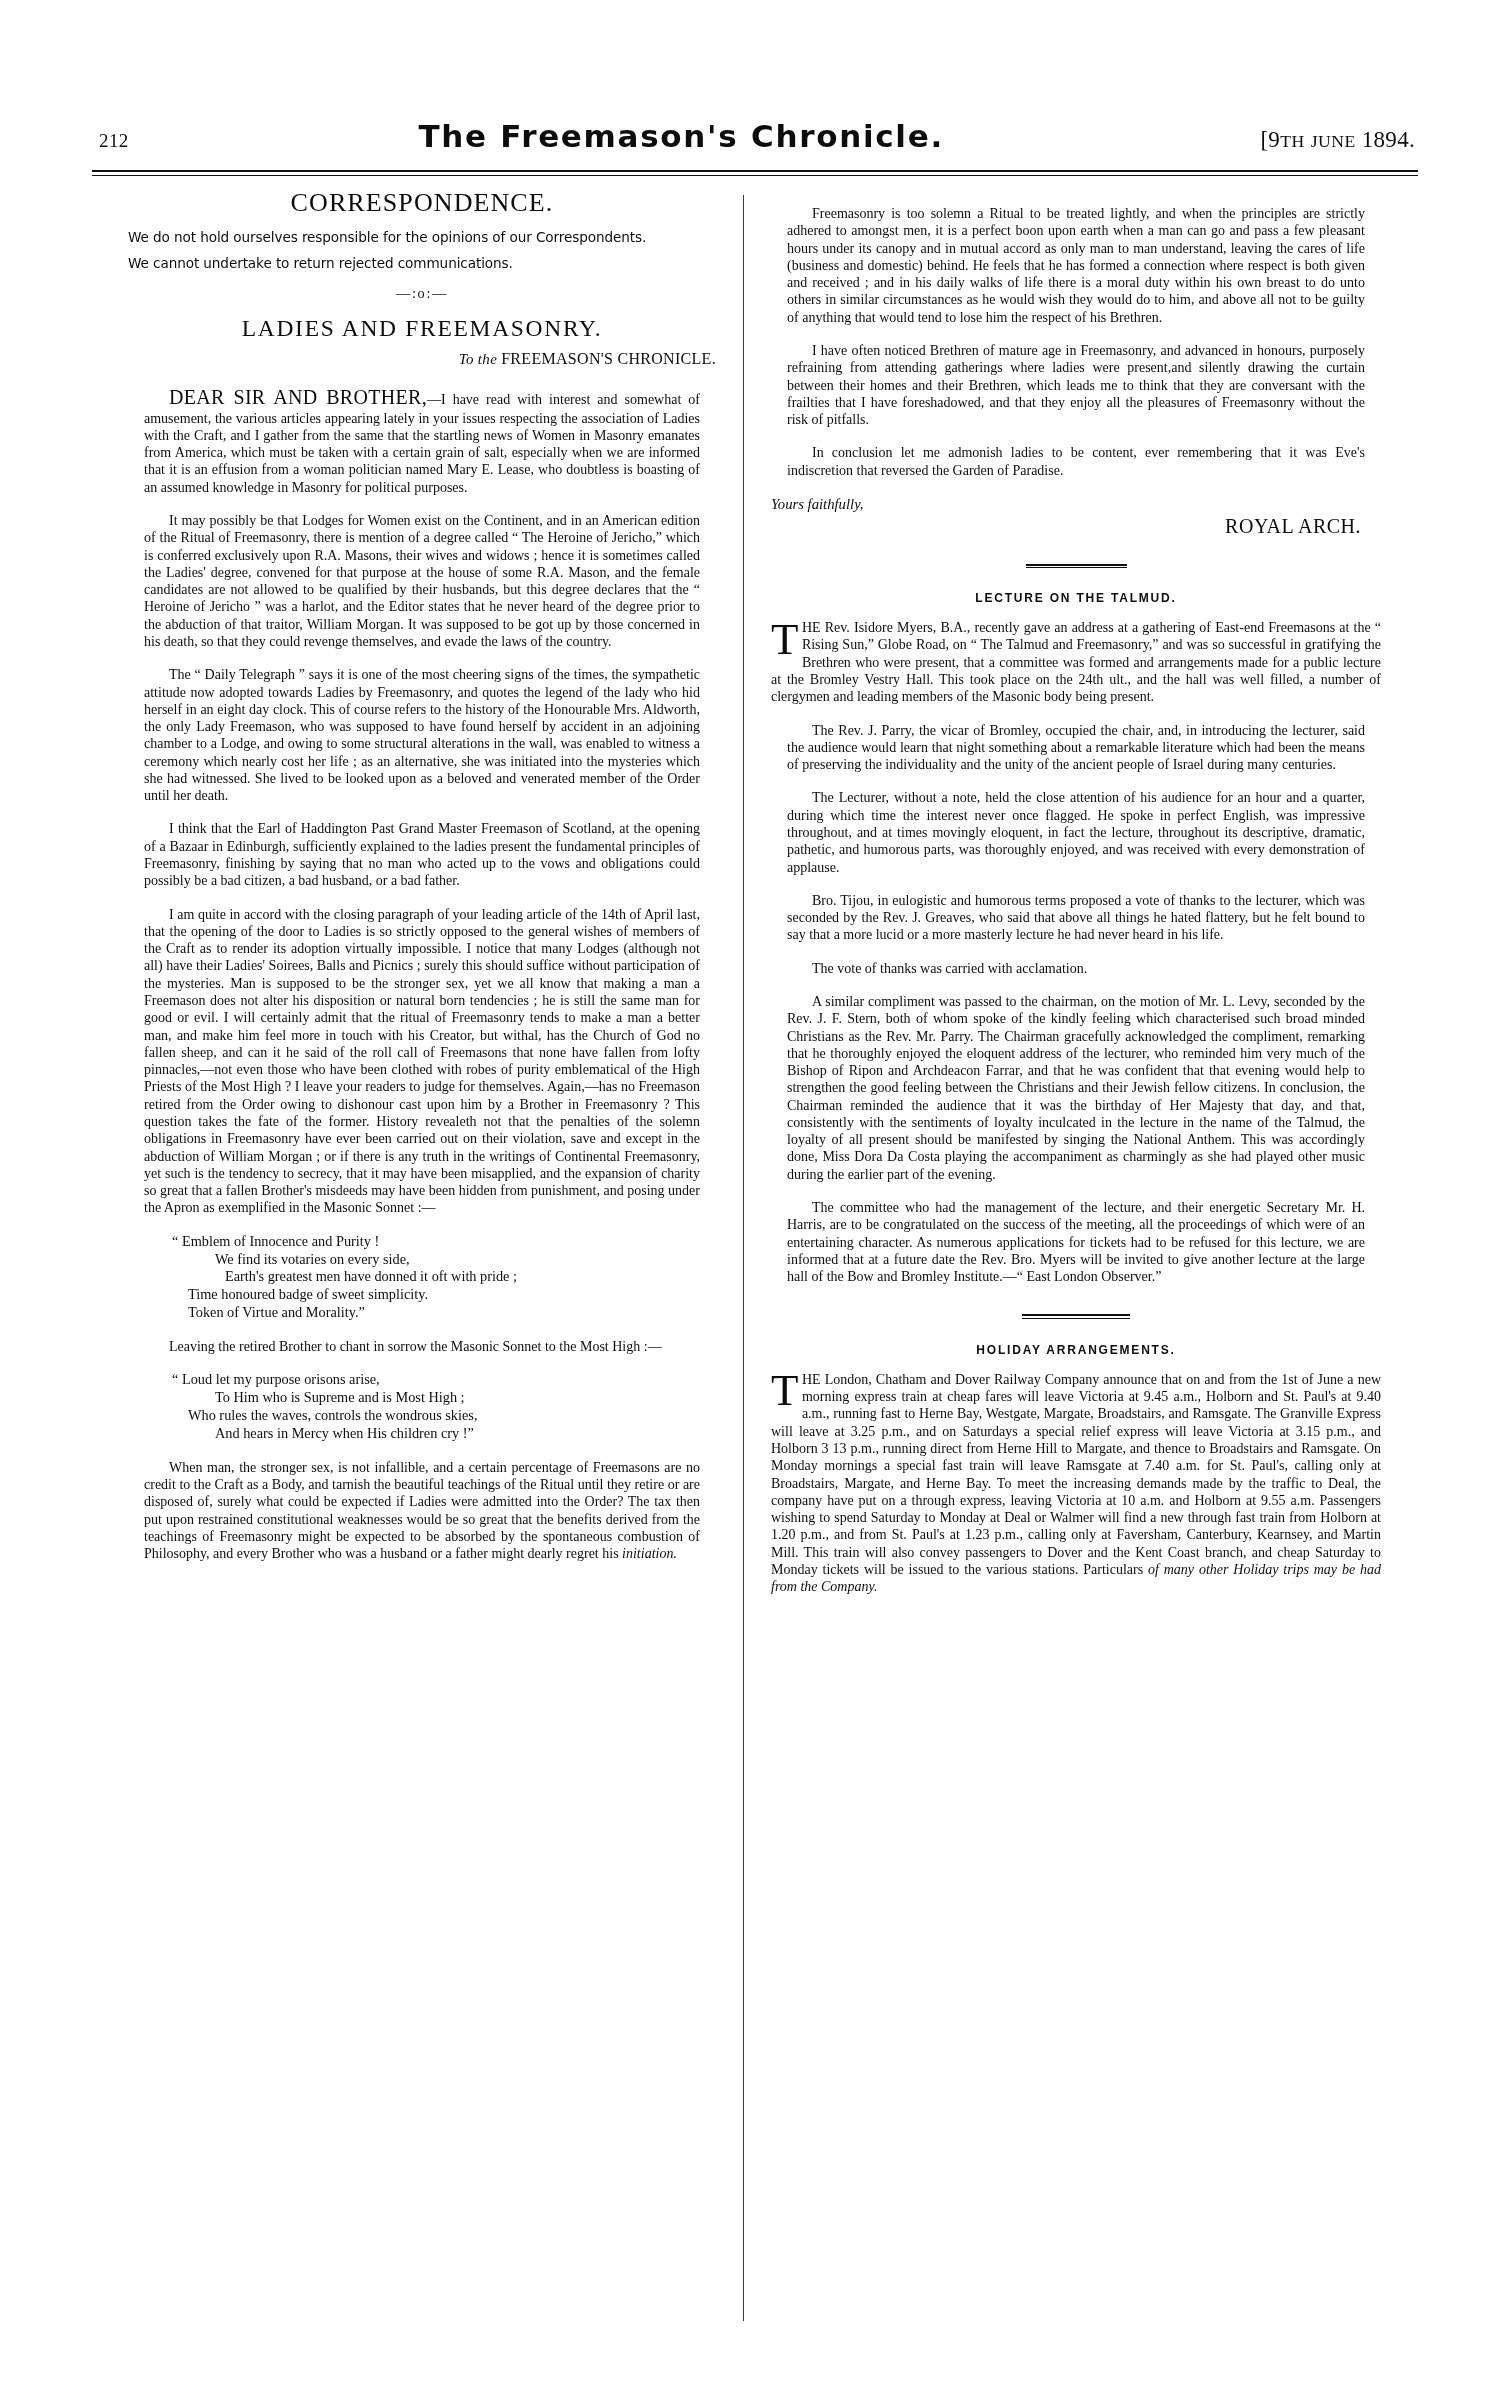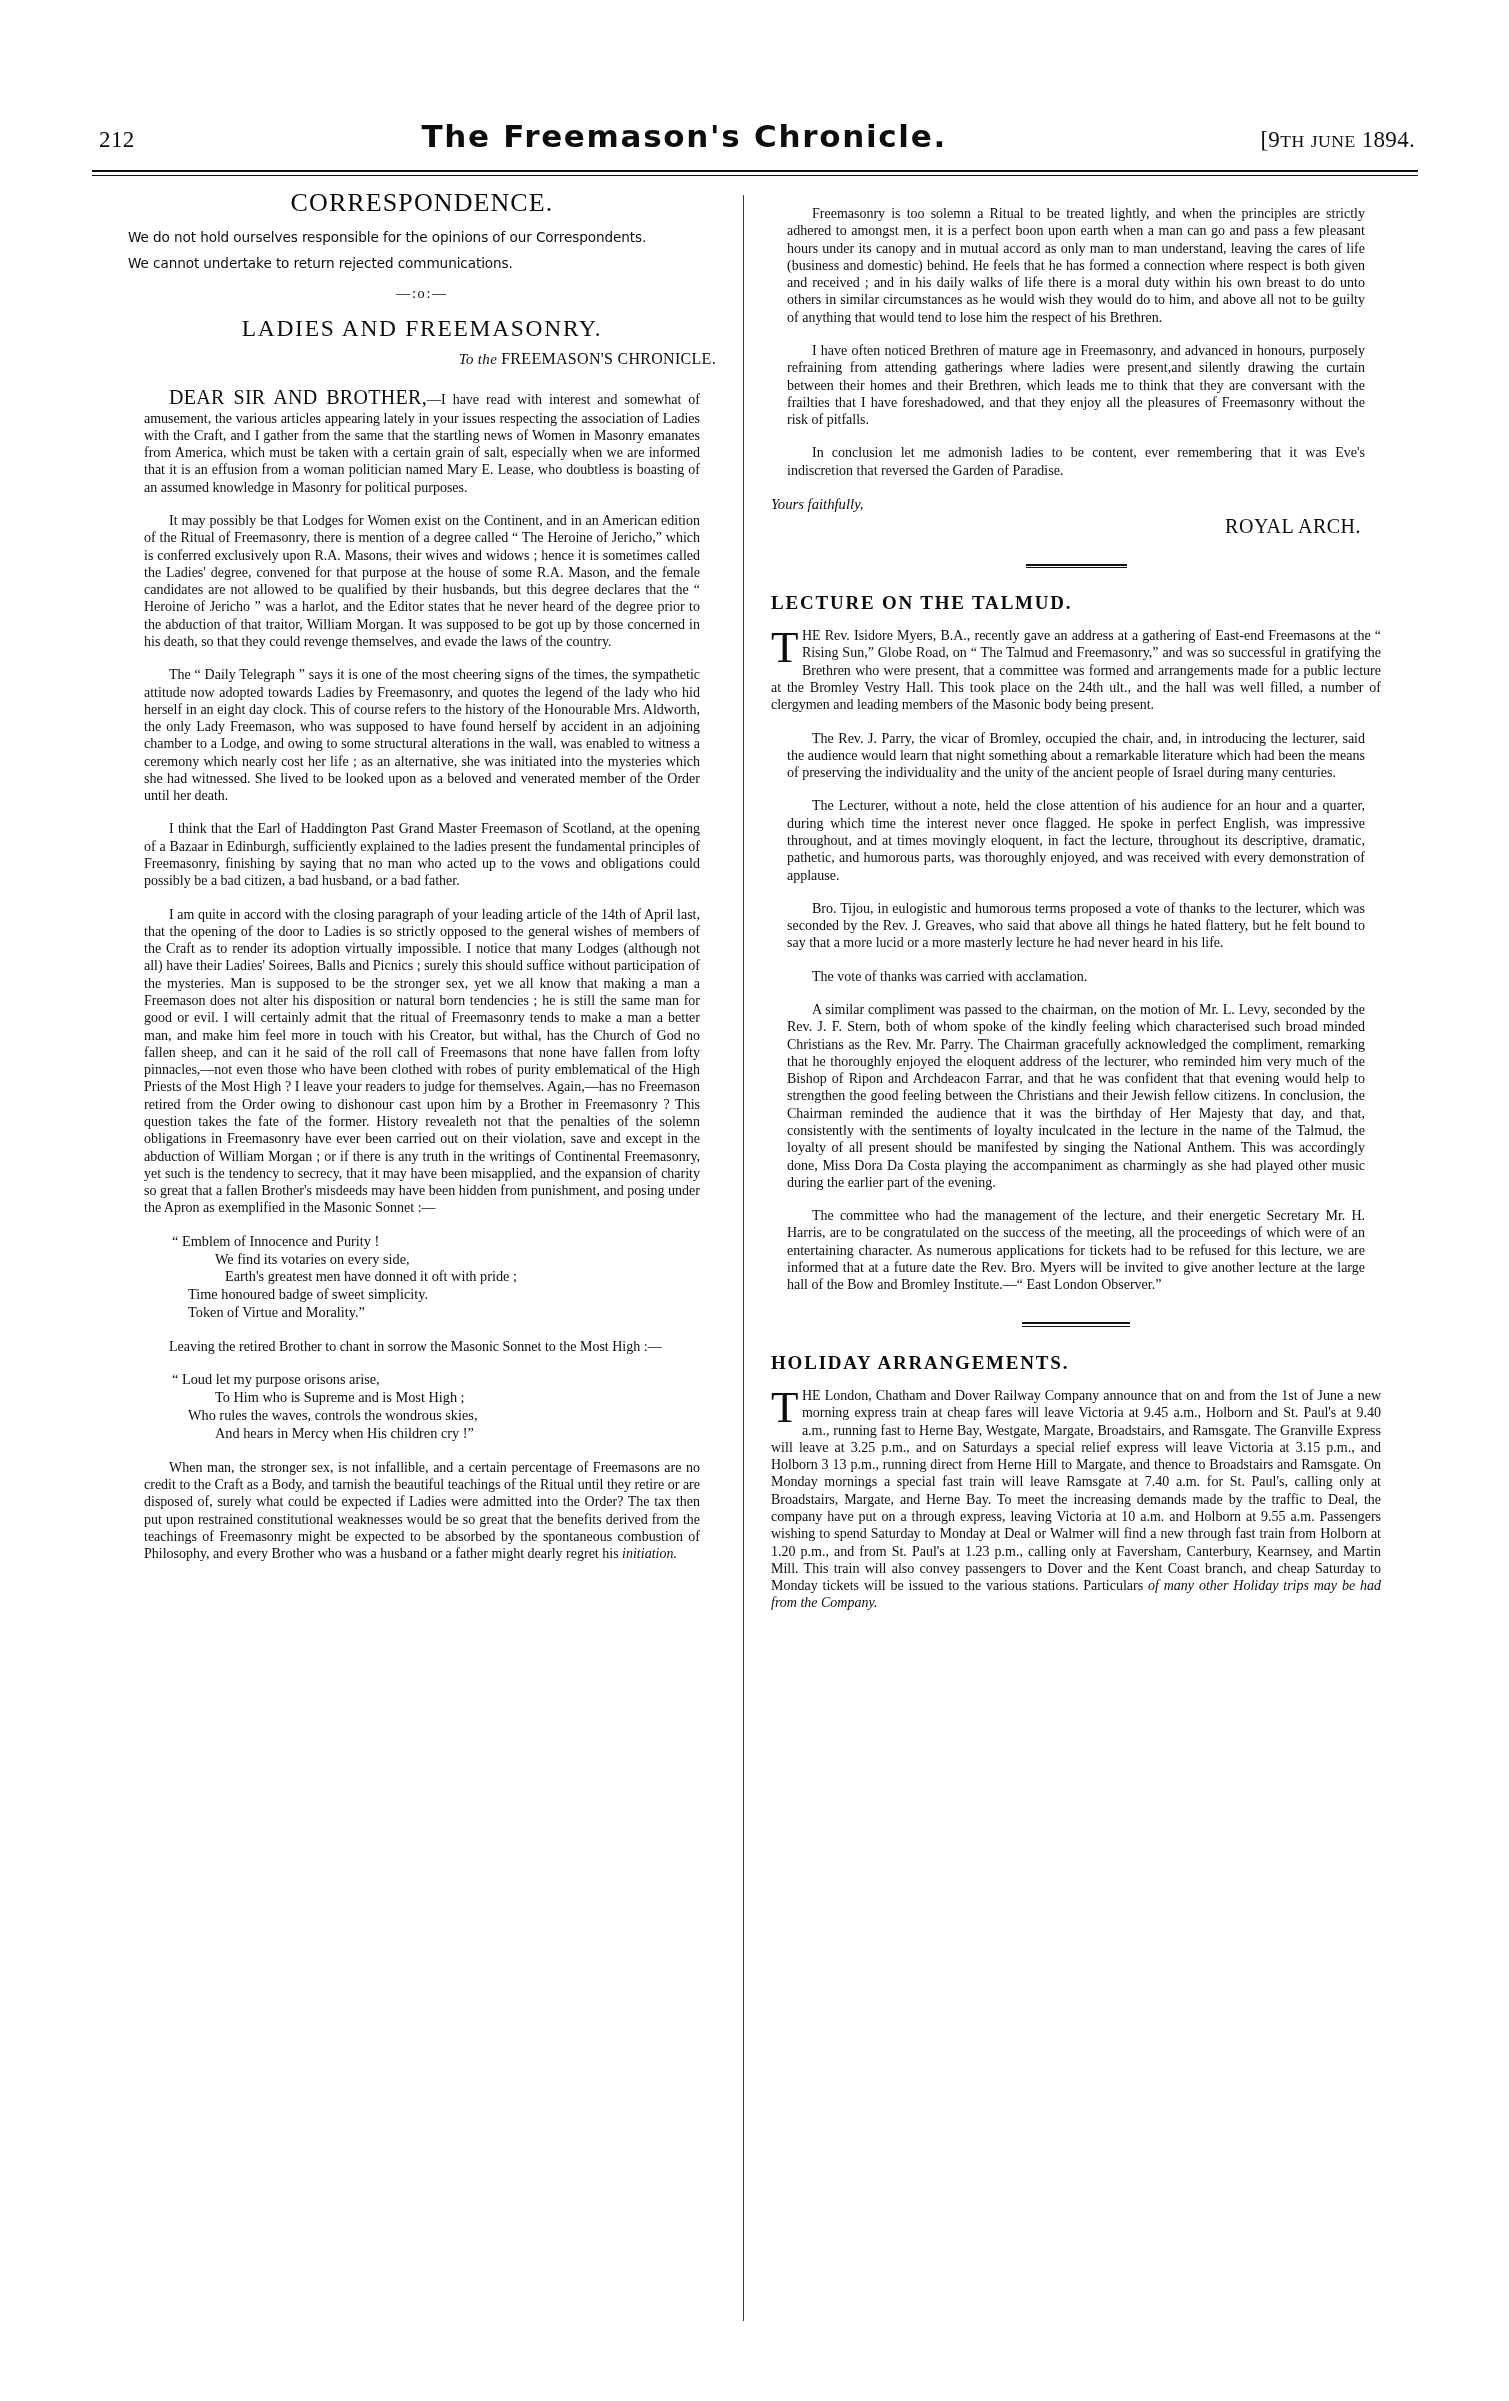--- a/index.html
+++ b/index.html
@@ -29,21 +29,21 @@
     left: 99px;
     top: 118px;
     width: 1316px;
     height: 54px;
     display: flex;
     align-items: baseline;
     justify-content: space-between;
   }
   .folio {
     font-family: "Liberation Serif", serif;
-    font-size: 23px;
+    font-size: 19px;
     letter-spacing: 0.4px;
     white-space: nowrap;
   }
   .masthead-title {
     font-family: "DejaVu Sans", sans-serif;
     font-size: 31px;
     font-weight: bold;
     letter-spacing: 1.7px;
     white-space: nowrap;
     position: relative;
@@ -98,24 +98,24 @@
   h2.section-title {
     font-family: "Liberation Serif", serif;
     font-weight: normal;
     font-size: 26px;
     text-align: center;
     letter-spacing: 1.1px;
     margin: 0 0 11.8px 0;
     line-height: 1.1;
   }
   h3.sub-head {
-    font-family: Liberation Serif, serif;
-    font-size: 19px;
+    font-family: Liberation Sans, sans-serif;
+    font-size: 12px;
     font-weight: bold;
-    text-align: left;
+    text-align: center;
     letter-spacing: 1.8px;
     margin: 0 0 13.4px 0;
     line-height: 1.15;
   }
   h2.art-title {
     font-family: "Liberation Serif", serif;
     font-weight: normal;
     font-size: 23.5px;
     text-align: center;
     letter-spacing: 1.7px;

